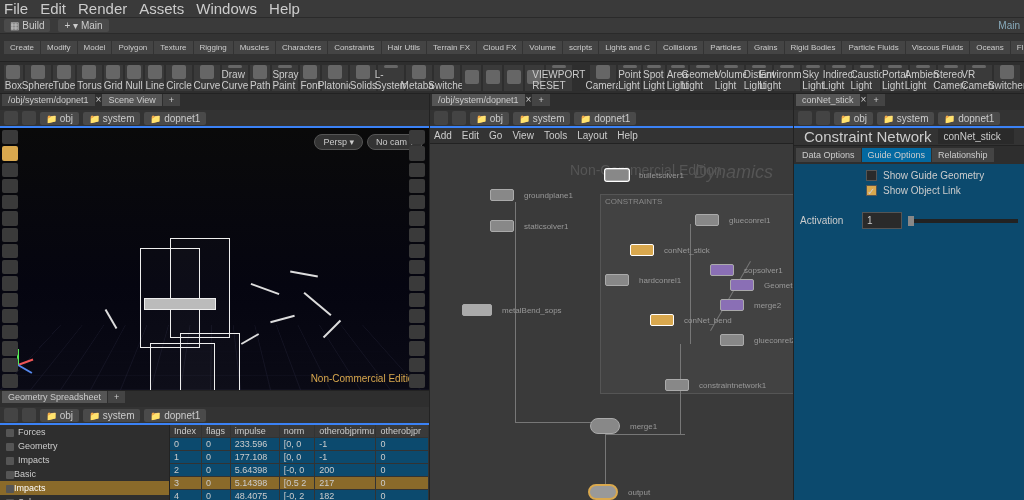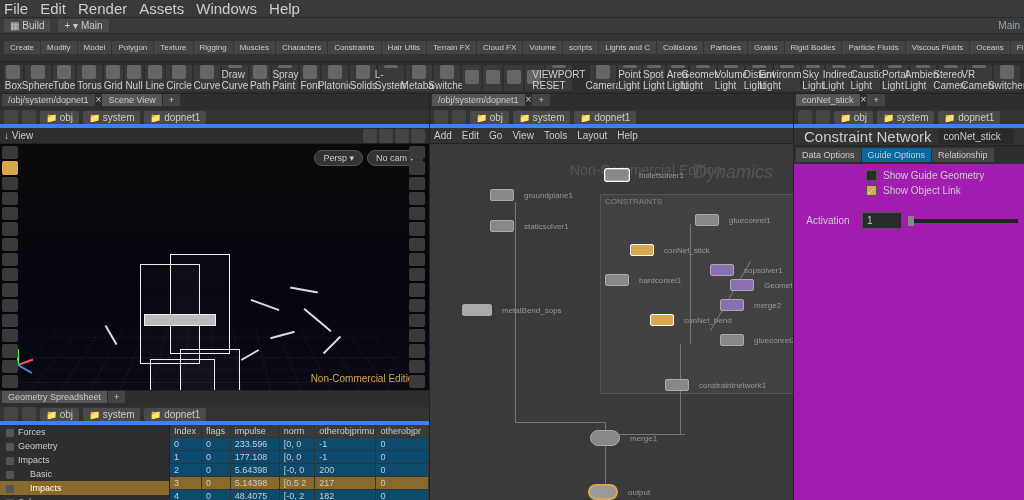--- a/index.html
+++ b/index.html
@@ -11,21 +11,21 @@
 .shelves{height:28px;background:#333;display:flex;align-items:center;padding:0 4px;gap:1px;overflow:hidden;border-bottom:1px solid #222}
 .shelf{background:#444;padding:2px 6px;font-size:8px;white-space:nowrap;cursor:pointer}
 .toolshelf{height:32px;background:#2e2e2e;display:flex;align-items:center;padding:0 4px;gap:2px;border-bottom:1px solid #222}
 .tool{width:26px;height:26px;background:#3a3a3a;display:flex;flex-direction:column;align-items:center;justify-content:center;font-size:7px;cursor:pointer;position:relative}
 .tool .ticon{width:14px;height:14px;background:#666;border-radius:2px;margin-bottom:1px}
 .main{flex:1;display:flex;overflow:hidden}
 .leftcol{width:430px;display:flex;flex-direction:column;border-right:1px solid #222}
 .panetabs{height:16px;background:#2e2e2e;display:flex;align-items:flex-start;gap:1px;padding:0 2px}
 .ptab{background:#444;padding:1px 6px;font-size:9px;cursor:pointer}
 .ptab.active{background:#555}
-.pathbar{height:18px;background:#333;display:flex;align-items:center;padding:0 4px;gap:4px;border-bottom:4px solid #3b82f6}
+.pathbar{height:18px;background:#333;display:flex;align-items:center;padding:0 4px;gap:4px;border-bottom:2px solid #3b82f6}
 .pathbar .nav{width:14px;height:14px;background:#444;border-radius:2px;cursor:pointer}
 .pathbar .crumb{background:#4a4a4a;padding:1px 6px;font-size:9px;border-radius:2px;cursor:pointer}
 .panehdr{height:16px;background:#2e2e2e;display:flex;align-items:center;padding:0 4px;justify-content:space-between;border-bottom:1px solid #222}
 .panehdr .right{display:flex;gap:2px}
 .panehdr .ibtn{width:14px;height:14px;background:#444;border-radius:2px;cursor:pointer}
 .viewport{flex:1;background:#000;position:relative;overflow:hidden}
 .vpcontrols{position:absolute;top:6px;right:6px;display:flex;gap:4px}
 .vpctrl{background:#333;border:1px solid #555;border-radius:10px;padding:2px 8px;font-size:9px;cursor:pointer}
 .vpgrid{position:absolute;inset:0;background:linear-gradient(#0a0a0a,#050510 60%,#0a0a15);}
 .gridlines{position:absolute;inset:0;background-image:linear-gradient(rgba(80,80,120,.15) 1px,transparent 1px),linear-gradient(90deg,rgba(80,80,120,.15) 1px,transparent 1px);background-size:30px 30px;transform:perspective(400px) rotateX(60deg) translateY(80px);transform-origin:center bottom}
@@ -39,21 +39,21 @@
 .vptools .vt{width:16px;height:16px;background:#3a3a3a;border-radius:2px;cursor:pointer}
 .vptools .vt.active{background:#d9a84e}
 .vprtools{position:absolute;right:2px;top:2px;bottom:2px;width:18px;display:flex;flex-direction:column;gap:2px}
 .vprtools .vt{width:16px;height:16px;background:#3a3a3a;border-radius:2px;cursor:pointer}
 .spreadsheet{height:110px;display:flex;flex-direction:column;border-top:1px solid #222}
 .sstop{display:flex;flex:1;overflow:hidden}
 .sstree{width:170px;background:#2e2e2e;border-right:1px solid #222;overflow:hidden}
 .sstree .item{padding:2px 4px 2px 18px;font-size:9px;cursor:pointer;position:relative}
 .sstree .item::before{content:'';position:absolute;left:6px;top:4px;width:8px;height:8px;background:#555;border-radius:1px}
 .sstree .item.sel{background:#8a6a2a;color:#fff}
-.sstree .item.ind{padding-left:30px}
+.sstree .item.ind{padding-left:14px}
 .sstable{flex:1;background:#0c4a6e;overflow:hidden;font-family:monospace}
 .ssrow{display:flex;height:13px;border-bottom:1px solid #333}
 .ssrow.hdr{background:#3a3a3a}
 .ssrow.sel{background:#8a6a2a}
 .sscell{padding:1px 4px;font-size:9px;border-right:1px solid #333;overflow:hidden;white-space:nowrap}
 .c-idx{width:36px}.c-flg{width:32px}.c-imp{width:56px}.c-nrm{width:40px}.c-oth{width:70px}.c-oth2{width:60px}
 .midcol{flex:1;display:flex;flex-direction:column;border-right:1px solid #222}
 .nodemenu{height:16px;background:#333;display:flex;align-items:center;padding:0 4px;gap:10px;border-bottom:1px solid #222}
 .network{flex:1;background:#3a3a3a;position:relative;overflow:hidden}
 .netwm{position:absolute;top:18px;right:20px;color:#555;font-size:18px;font-style:italic}
@@ -68,21 +68,21 @@
 .node .nlbl{font-size:8px;color:#999}
 .node.big .nb{width:30px;height:16px;border-radius:8px}
 .wire{position:absolute;background:#777;width:1px;pointer-events:none}
 .rightcol{width:230px;display:flex;flex-direction:column;background:#333}
 .parmtabs{height:18px;background:#2e2e2e;display:flex;gap:1px;padding:0 2px;align-items:center}
 .parmtab{background:#444;padding:2px 6px;font-size:9px;cursor:pointer}
 .parmtab.active{background:#0369a1}
 .parmhdr{height:18px;background:#333;display:flex;align-items:center;padding:0 4px;gap:6px;border-bottom:1px solid #222}
 .parmhdr .ptype{font-size:15px}
 .parmhdr .pname{background:#2a2a2a;padding:2px 6px;font-size:10px;flex:1}
-.parmbody{flex:1;padding:6px;background:#a21caf}
+.parmbody{flex:1;padding:6px;background:#0c4a6e}
 .parmrow{display:flex;align-items:center;gap:6px;margin-bottom:4px}
 .parmrow .chk{width:11px;height:11px;background:#2a2a2a;border:1px solid #555;cursor:pointer}
 .parmrow .chk.on{background:#d9a84e}
 .parmrow .plbl{font-size:10px}
 .parmrow .pinput{background:#2a2a2a;border:1px solid #555;padding:2px 4px;font-size:10px;width:40px}
 .parmrow .pslider{flex:1;height:4px;background:#222;position:relative}
 .parmrow .pslider::after{content:'';position:absolute;left:0;top:-3px;width:6px;height:10px;background:#888}
 </style>
 </head>
 <body>
@@ -296,29 +296,20 @@
       <span class="ptab">/obj/system/dopnet1</span> ×
       <span class="ptab active">Scene View</span>
       <span class="ptab plus">+</span>
     </div>
     <div class="pathbar">
       <div class="nav"></div>
       <div class="nav"></div>
       <span class="crumb">📁 <span>obj</span></span>
       <span class="crumb">📁 <span>system</span></span>
       <span class="crumb">📁 <span>dopnet1</span></span>
-    </div>
-    <div class="panehdr">
-      <span>↓ <span>View</span></span>
-      <div class="right">
-        <div class="ibtn"></div>
-        <div class="ibtn"></div>
-        <div class="ibtn"></div>
-        <div class="ibtn"></div>
-      </div>
     </div>
     <div class="viewport">
       <div class="vpgrid"></div>
       <div class="gridlines"></div>
       <div class="scaffold">
         <div class="frame" style="left:0;top:0;width:60px;height:100px"></div>
         <div class="frame" style="left:30px;top:-10px;width:60px;height:100px"></div>
         <div class="frame" style="left:10px;top:95px;width:65px;height:100px"></div>
         <div class="frame" style="left:40px;top:85px;width:60px;height:100px"></div>
 
@@ -542,21 +533,21 @@
           <span class="nlbl">glueconrel2</span>
         </div>
       <div class="node" style="left:235px;top:235px">
           <div class="nb"></div>
           <span class="nlbl">constraintnetwork1</span>
         </div>
       <div class="node" style="left:32px;top:160px">
           <div class="nb" style="background:#aaa;width:30px"></div>
           <span class="nlbl">metalBend_sops</span>
         </div>
-      <div class="node big" style="left:160px;top:286px">
+      <div class="node big" style="left:160px;top:274px">
           <div class="nb"></div>
           <span class="nlbl">merge1</span>
         </div>
       <div class="node big" style="left:158px;top:340px">
           <div class="nb" style="background:#999;border:2px solid #d9a84e"></div>
           <span class="nlbl">output</span>
         </div>
     </div>
   </div>
 
@@ -591,19 +582,19 @@
         <div class="chk"></div>
         <span class="plbl">Show Guide Geometry</span>
       </div>
       <div class="parmrow">
         <span style="width:60px"></span>
         <div class="chk on">✓</div>
         <span class="plbl">Show Object Link</span>
       </div>
       <div style="height:12px"></div>
       <div class="parmrow">
-        <span class="plbl" style="width:56px;text-align:center">Activation</span>
+        <span class="plbl" style="width:56px;text-align:left">Activation</span>
         <input class="pinput" value="1" style="">
         <div class="pslider"></div>
       </div>
     </div>
   </div>
 </div>
 
 </body></html>

